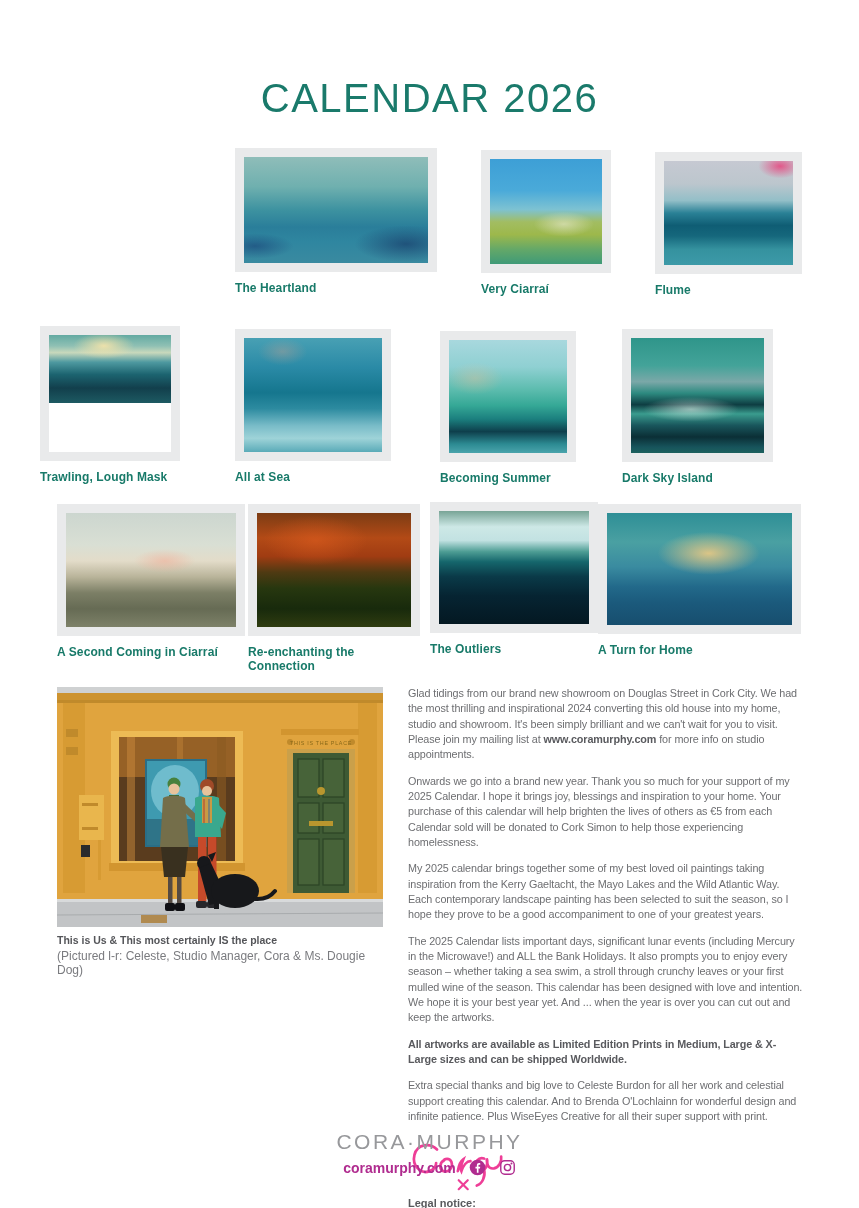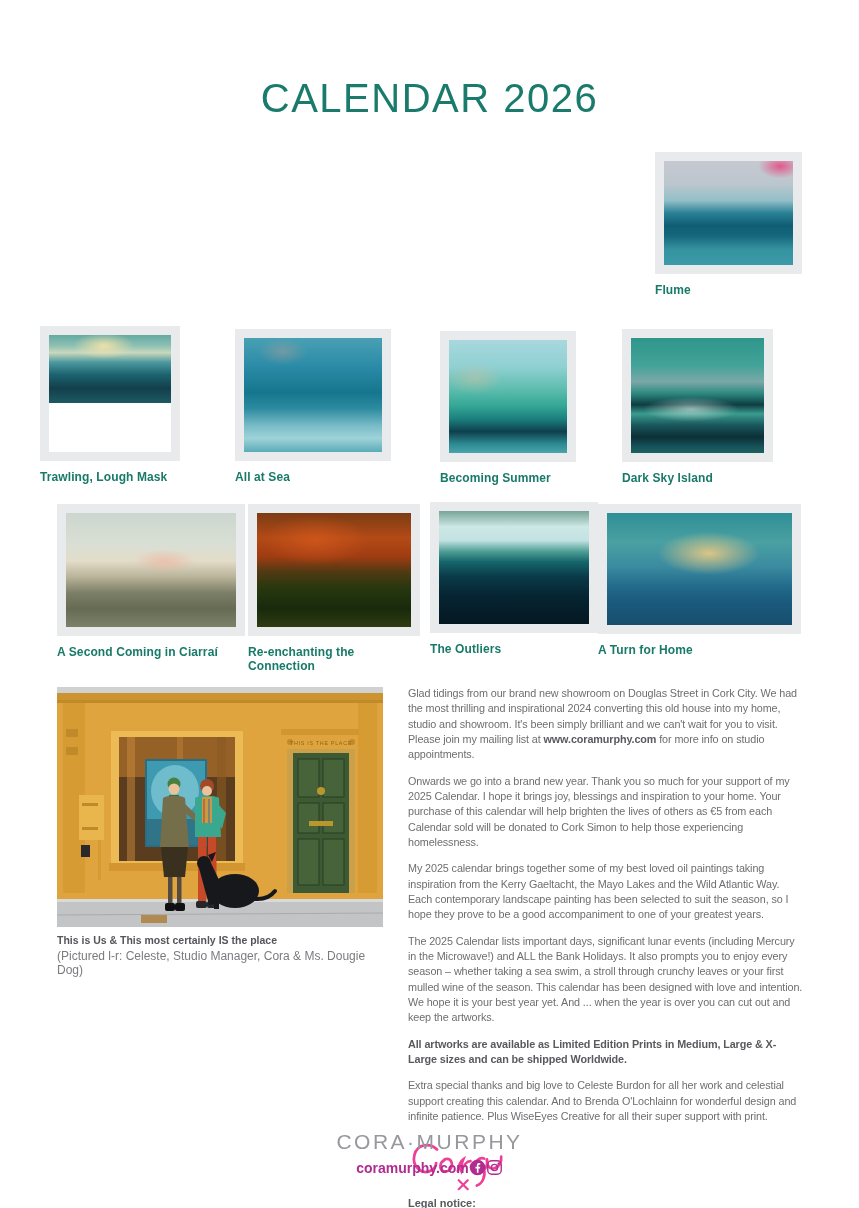--- a/index.html
+++ b/index.html
@@ -73,31 +73,47 @@
   
   .letter{position:absolute;left:408px;top:686px;width:396px;}
   .para{margin:0 0 11px 0;font-size:10.8px;line-height:1.42;color:#6d6e71;letter-spacing:-.1px;}
   .para .b{font-weight:700;color:#595a5e;}
   .signature{display:block;margin:4px 0 2px -2px;}
   .legal-heading{font-size:11px;font-weight:700;color:#58595c;margin:6px 0 0 0;}
   .legal-body{font-size:7.4px;line-height:1.35;color:#58595c;margin:1px 0 0 0;letter-spacing:-.1px;}
   
   .footer{position:absolute;left:0;top:1130px;width:100%;text-align:center;}
   .brand{font-size:21px;font-weight:300;letter-spacing:2.5px;color:#97989b;}
-  .site-row{margin-top:5px;display:flex;align-items:center;justify-content:center;gap:0;}
+  .site-row{margin-top:5px;display:flex;align-items:center;justify-content:center;gap:13px;}
   .site-link{font-size:14px;font-weight:700;color:#b02c8f;text-decoration:none;}
   .soc{width:17px;height:17px;display:inline-block;}
 </style>
 </head>
 <body>
 
 <div class="page">
 
   <h1 class="page-title">CALENDAR 2026</h1>
 
+  <figure class="art a2">
+    <div class="frame">
+        <div class="canvas">
+          <div class="paint p-heartland"></div>
+        </div>
+      </div>
+    <figcaption class="art-title">The Heartland</figcaption>
+  </figure>
+  <figure class="art a3">
+    <div class="frame">
+        <div class="canvas">
+          <div class="paint p-very-ciarrai"></div>
+        </div>
+      </div>
+    <figcaption class="art-title">Very Ciarraí</figcaption>
+  </figure>
   <figure class="art a4">
     <div class="frame">
         <div class="canvas">
           <div class="paint p-flume"></div>
         </div>
       </div>
     <figcaption class="art-title">Flume</figcaption>
   </figure>
   <figure class="art a5">
     <div class="frame">

